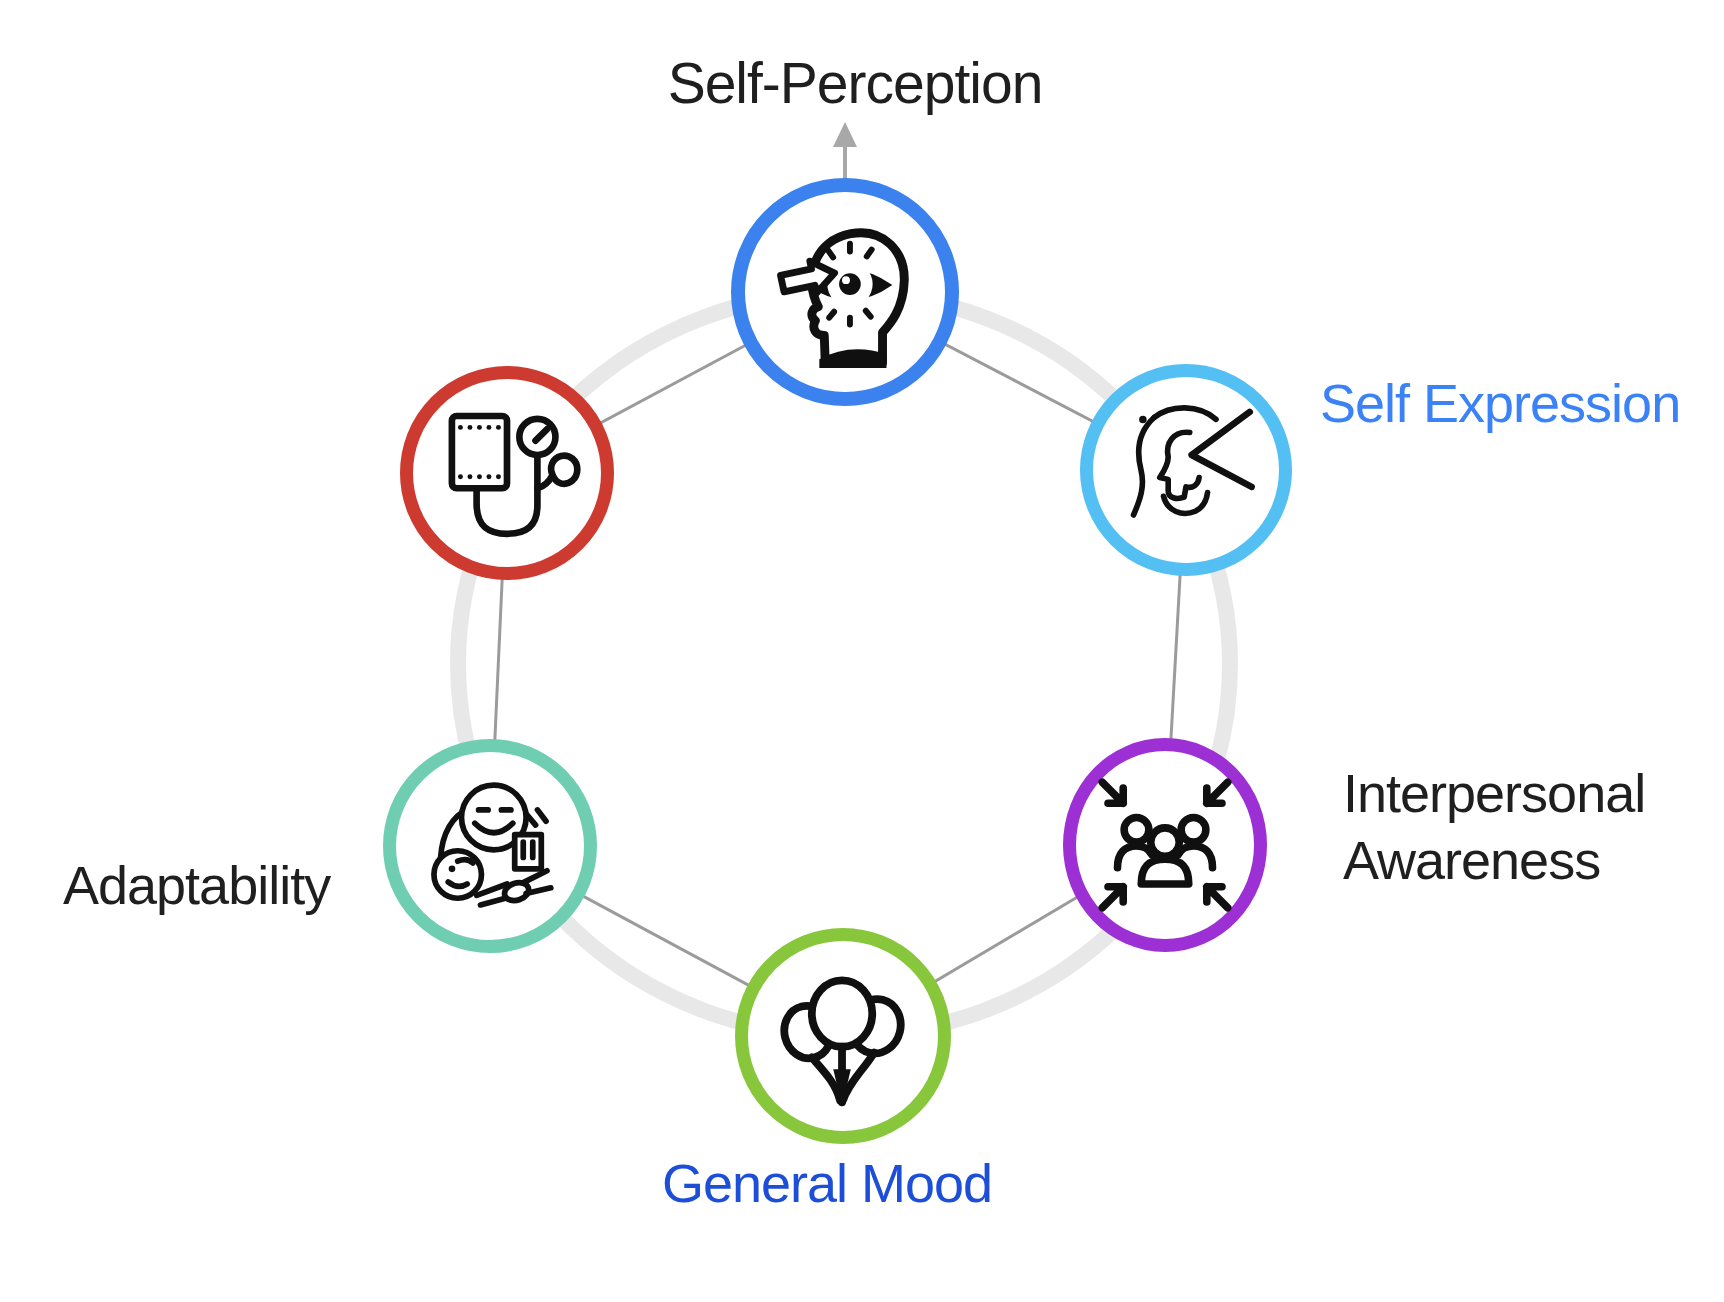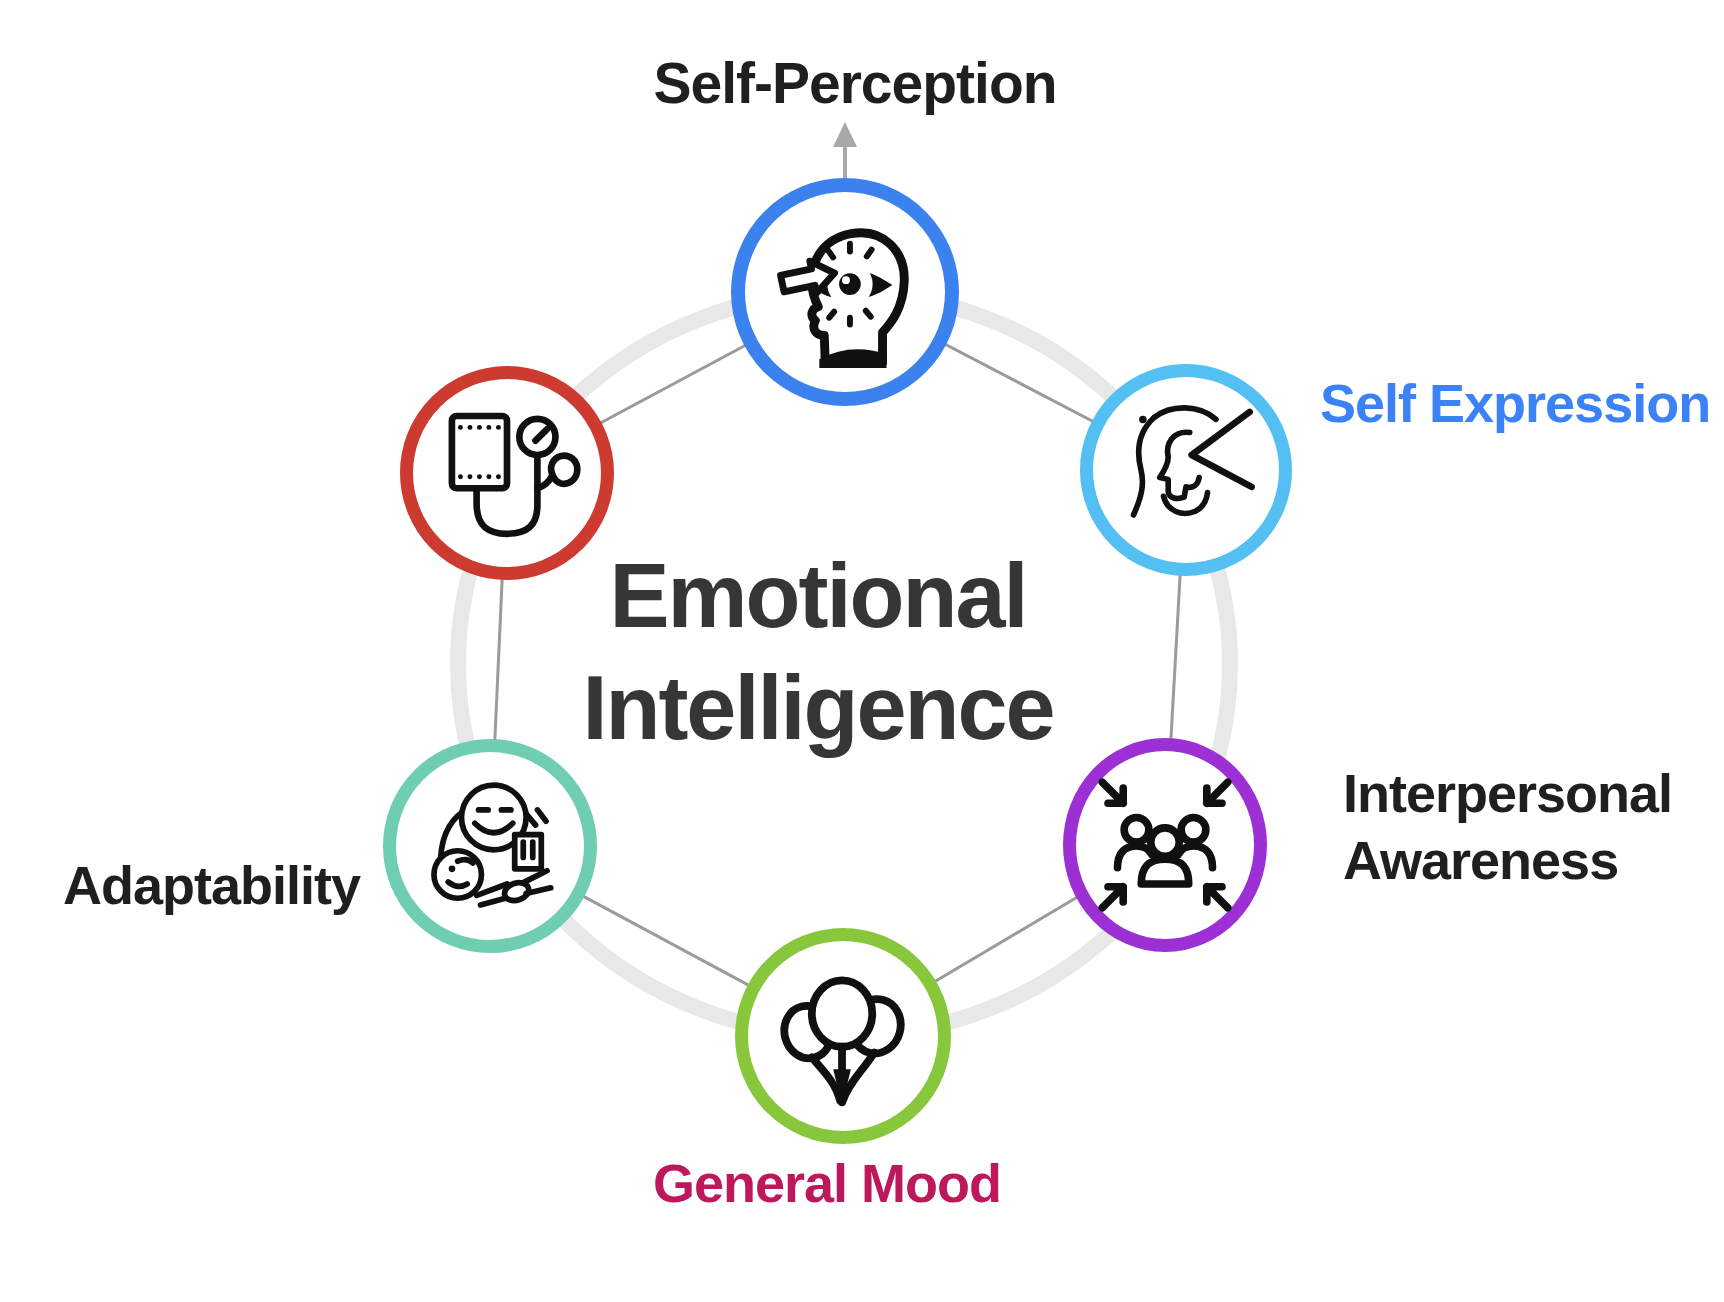--- a/index.html
+++ b/index.html
@@ -15,21 +15,21 @@
     position:absolute;
     background:#ffffff;
     border-style:solid;
     border-radius:50%;
     box-sizing:border-box;
     display:flex;align-items:center;justify-content:center;
   }
   .node svg{display:block;}
   .label{
     position:absolute;
-    font-weight:bold;
+    font-weight:normal;
     font-size:54px;
     letter-spacing:-1px;
     line-height:1.24;
     color:#1f1f1f;
     white-space:normal;
   }
   .label.center{text-align:center;}
   .label.nowrap{white-space:nowrap;}
   .title{
     position:absolute;
@@ -175,20 +175,19 @@
       </g>
     </svg>
   </div>
 
   <div class="label center" style="left: 585px; top: 48px; width: 540px; font-size: 57px; color: rgb(31, 31, 31);">Self-Perception</div>
 
   <div class="label" style="left: 1320px; top: 370px; width: 400px; color: #3b82f6;">Self Expression</div>
 
   <div class="label" style="left: 1343px; top: 760px; width: 400px; color: rgb(31, 31, 31);">Interpersonal Awareness</div>
 
-  <div class="label center nowrap" style="left: 577px; top: 1150px; width: 500px; color: #be185d;">General Mood</div>
+  <div class="label center nowrap" style="left: 577px; top: 1150px; width: 500px; color: #1d4ed8;">General Mood</div>
 
   <div class="label nowrap" style="left: 63px; top: 852px; color: rgb(31, 31, 31);">Adaptability</div>
 
 
-  <div class="title" style="color: rgb(54, 54, 54);">Emotional Intelligence</div>
 
 </div>
 
 </body></html>

